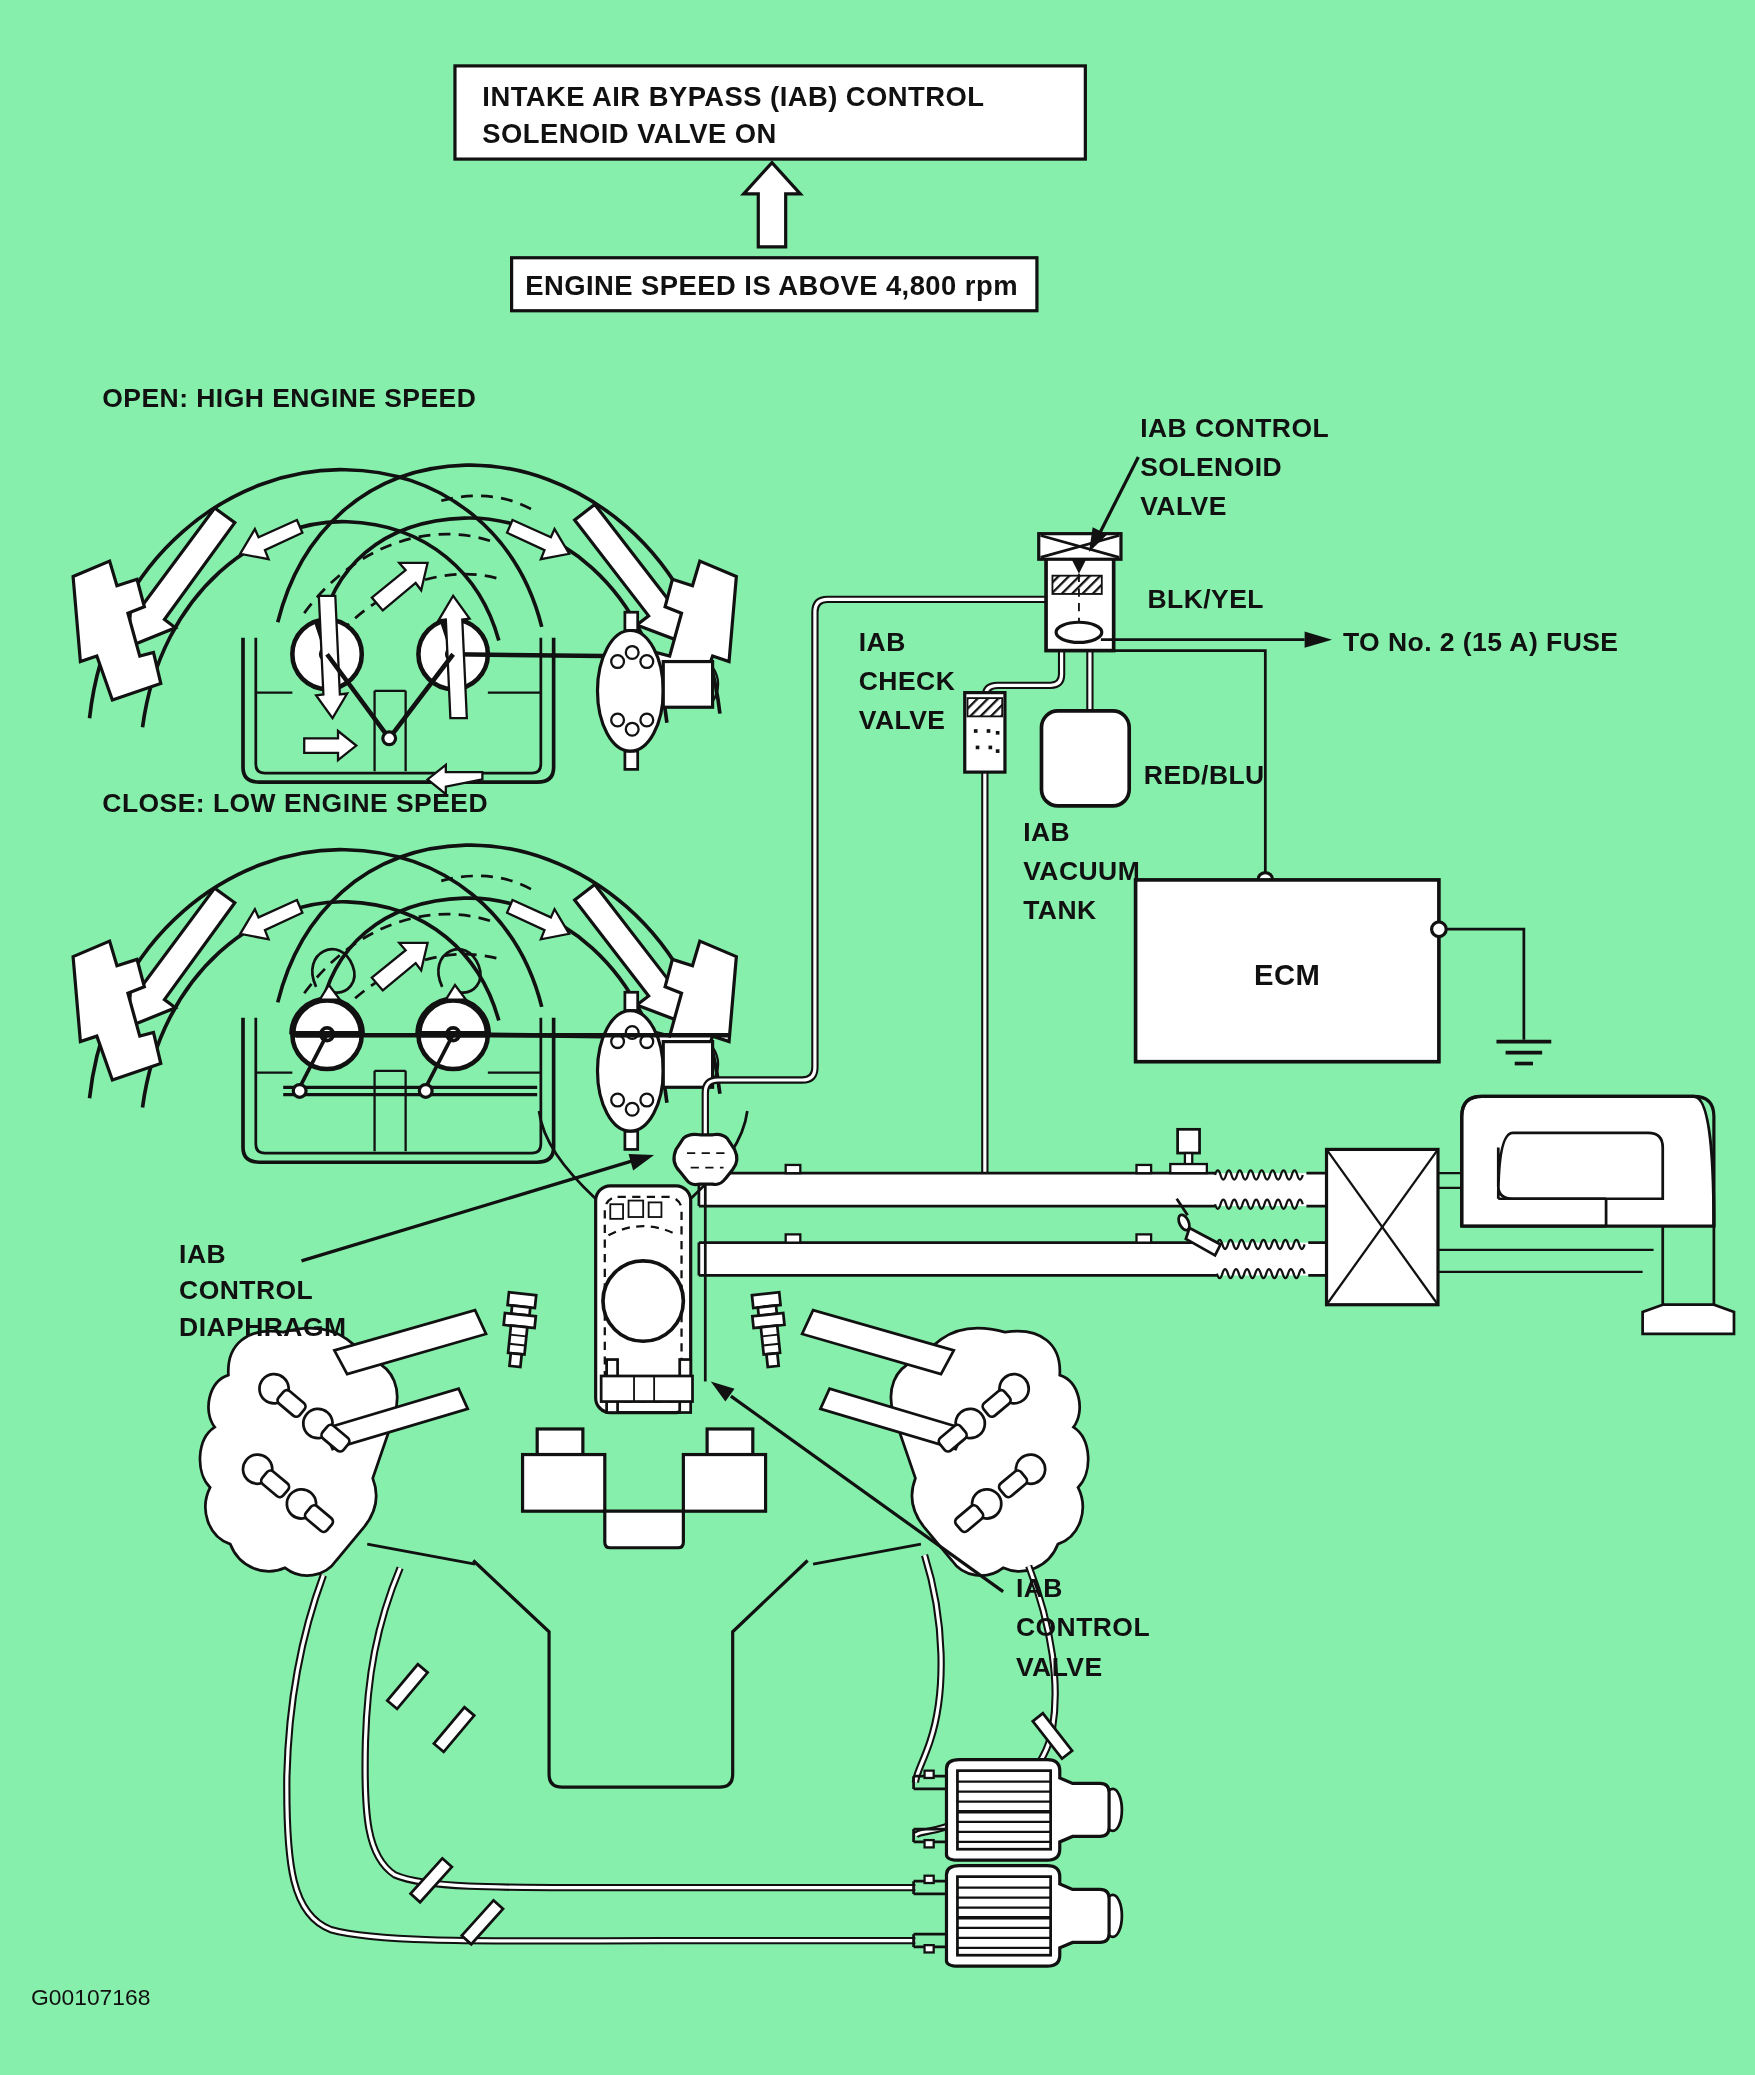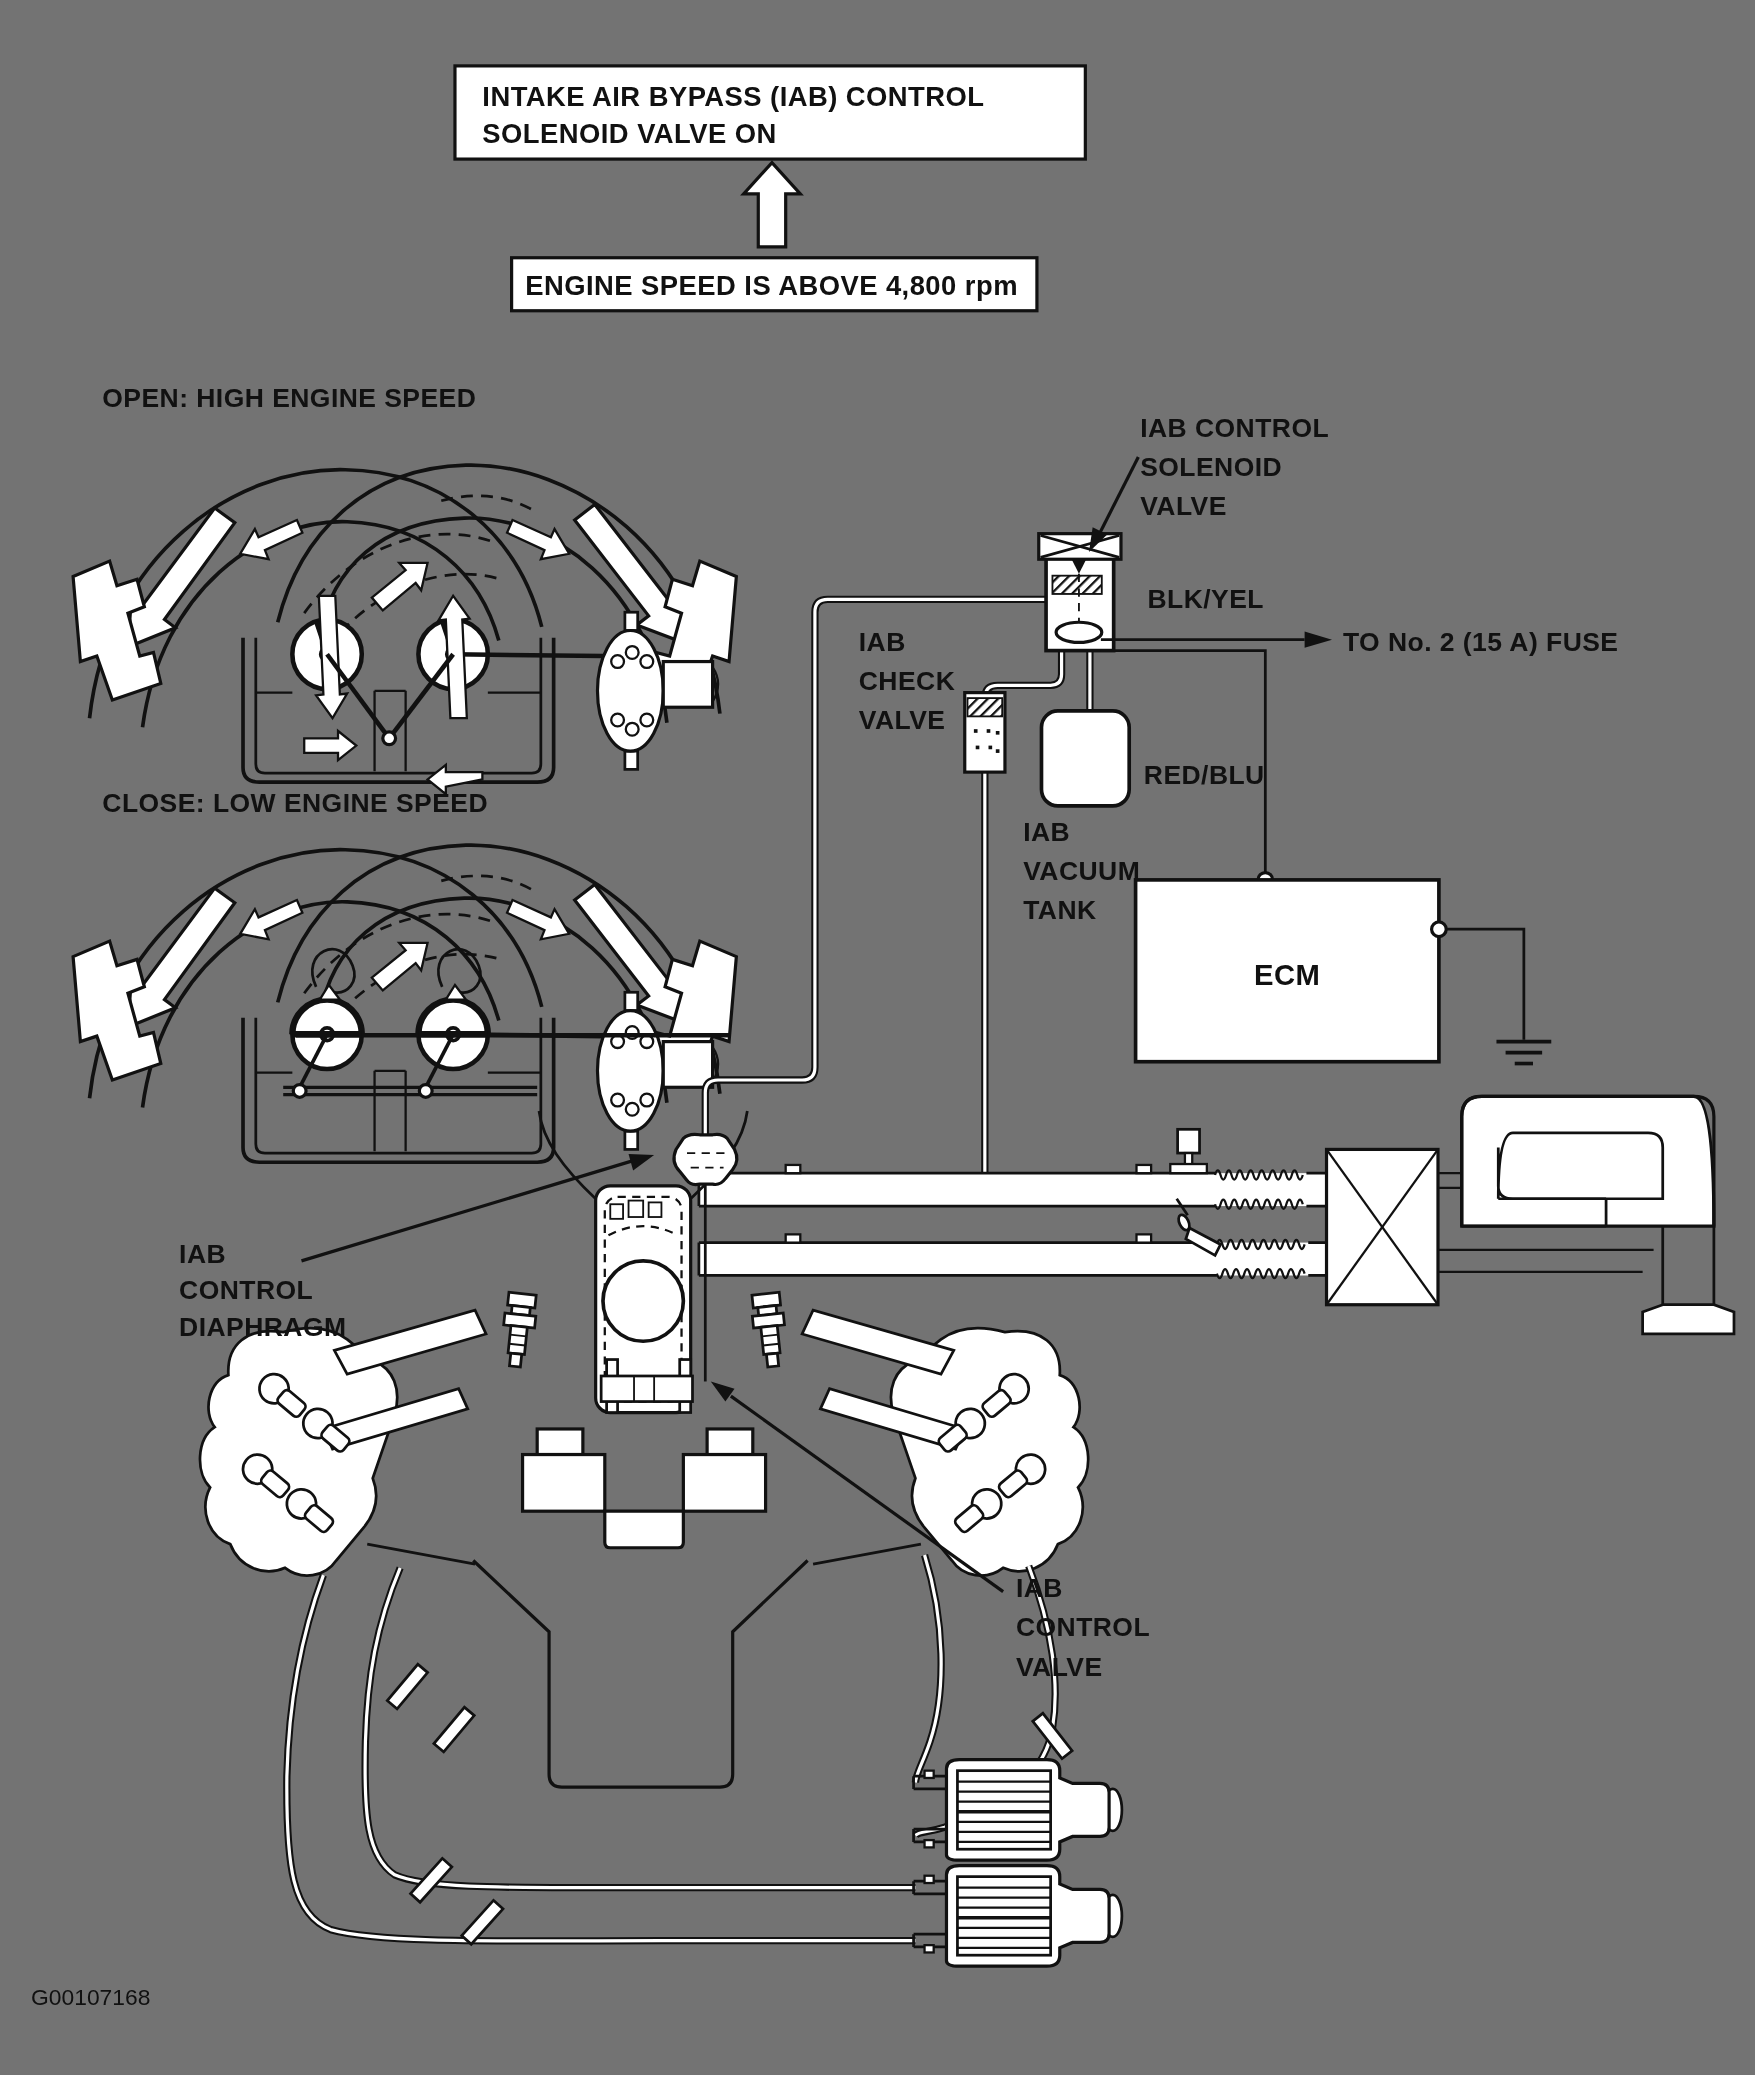--- a/index.html
+++ b/index.html
@@ -1,16 +1,16 @@
 <!DOCTYPE html>
 <html style="font-size:14.6px"><head>
 <meta charset="utf-8">
 <style>
   html,body{margin:0;padding:0;background:#fff}
-  .stage{position:relative;width:1755px;height:2075px;background:#737373;overflow:hidden}
+  .stage{position:relative;width:1755px;height:2075px;background:#86efac;overflow:hidden}
   svg{position:absolute;left:0;top:0}
   .t{font-family:"Liberation Sans",sans-serif;font-weight:bold;fill:#111;letter-spacing:.5px}
   .s30{font-size:30px}.s29{font-size:29px}.s32{font-size:32px}
   .id{font-family:"Liberation Sans",sans-serif;font-weight:normal;fill:#111;font-size:25px}
   .ln{fill:none;stroke:#111}
   .w2{stroke-width:2}.w25{stroke-width:2.5}.w3{stroke-width:3}.w35{stroke-width:3.5}.w4{stroke-width:4}.w5{stroke-width:5}.w7{stroke-width:7}
   .wh{fill:#fff;stroke:#111}
   .blk{fill:#111;stroke:none}
   .dash{stroke-dasharray:13 9}
   .dash2{stroke-dasharray:9 7}

